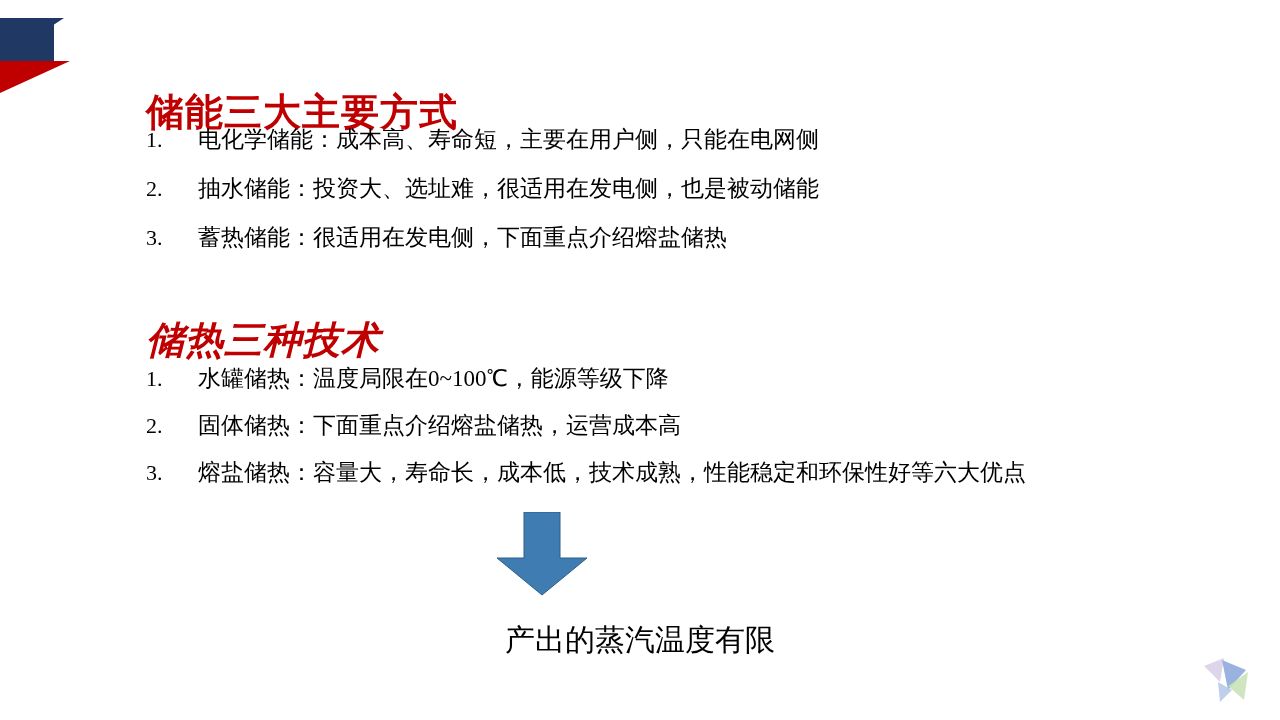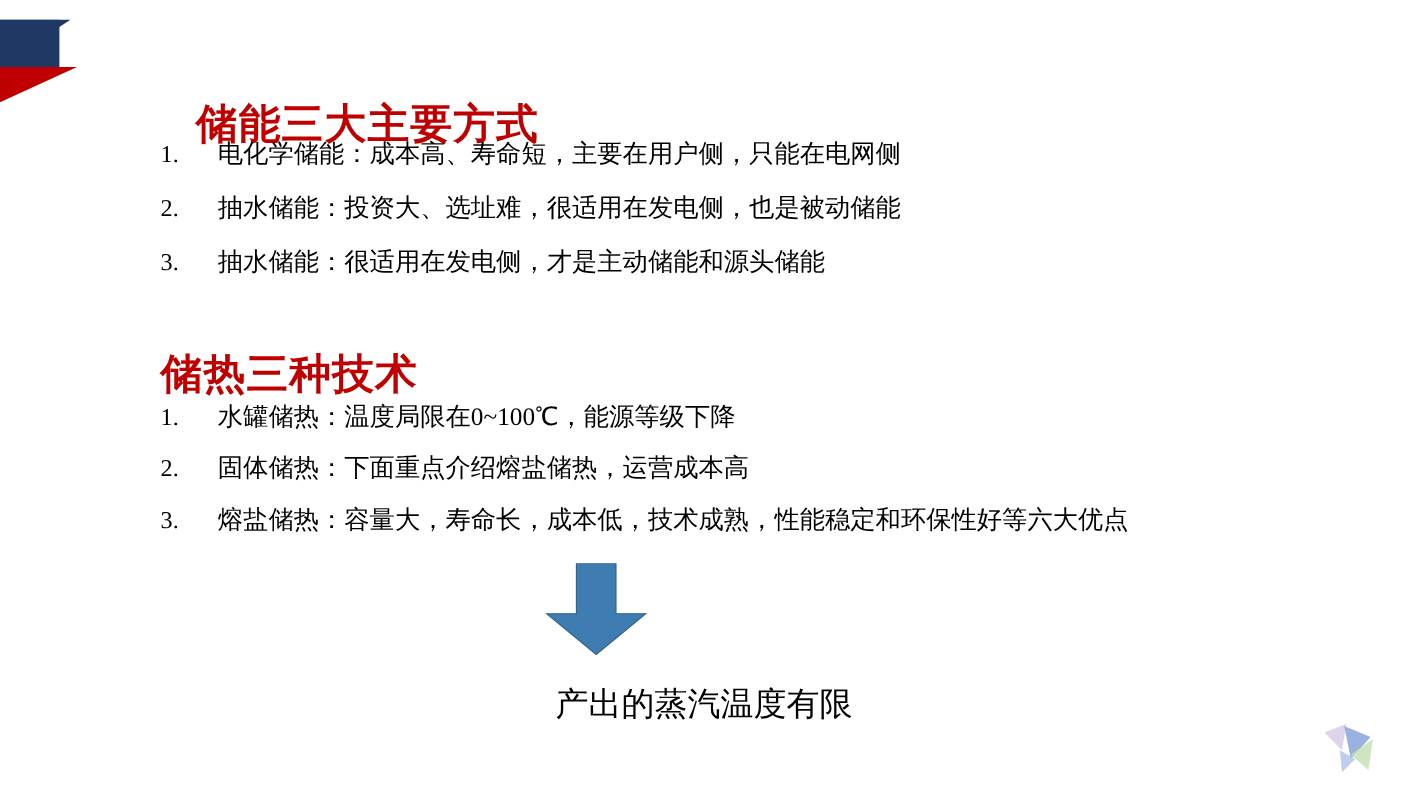--- a/index.html
+++ b/index.html
@@ -71,22 +71,22 @@
 
   .section-title {
     position: absolute;
     color: #c00000;
     font-family: "Liberation Sans", sans-serif;
     font-weight: bold;
     font-size: 38px;
     letter-spacing: 1px;
     white-space: nowrap;
   }
-  #title-1 { left: 146px; top: 62px; margin-left: 32px; }
-  #title-2 { left: 146px; top: 290px; }
+  #title-1 { left: 146px; top: 62px; }
+  #title-2 { left: 146px; top: 290px; font-style: italic; }
 
   .list {
     position: absolute;
     list-style: none;
     margin: 0;
     padding: 0;
   }
   #list-1 { left: 146px; top: 126px; }
   #list-2 { left: 146px; top: 365px; }
 
@@ -147,21 +147,21 @@
     <li>
       <span class="li-num">1.</span>
       <span class="li-text">电化学储能：成本高、寿命短，主要在用户侧，只能在电网侧</span>
     </li>
     <li>
       <span class="li-num">2.</span>
       <span class="li-text">抽水储能：投资大、选址难，很适用在发电侧，也是被动储能</span>
     </li>
     <li>
       <span class="li-num">3.</span>
-      <span class="li-text">抽水储能：很适用在发电侧，才是主动储能和源头储能</span>
+      <span class="li-text">蓄热储能：很适用在发电侧，下面重点介绍熔盐储热</span>
     </li>
   </ul>
 
   <h1 class="section-title" id="title-2">储热三种技术</h1>
 
   <ul class="list" id="list-2">
     <li>
       <span class="li-num">1.</span>
       <span class="li-text">水罐储热：温度局限在0~100℃，能源等级下降</span>
     </li>

